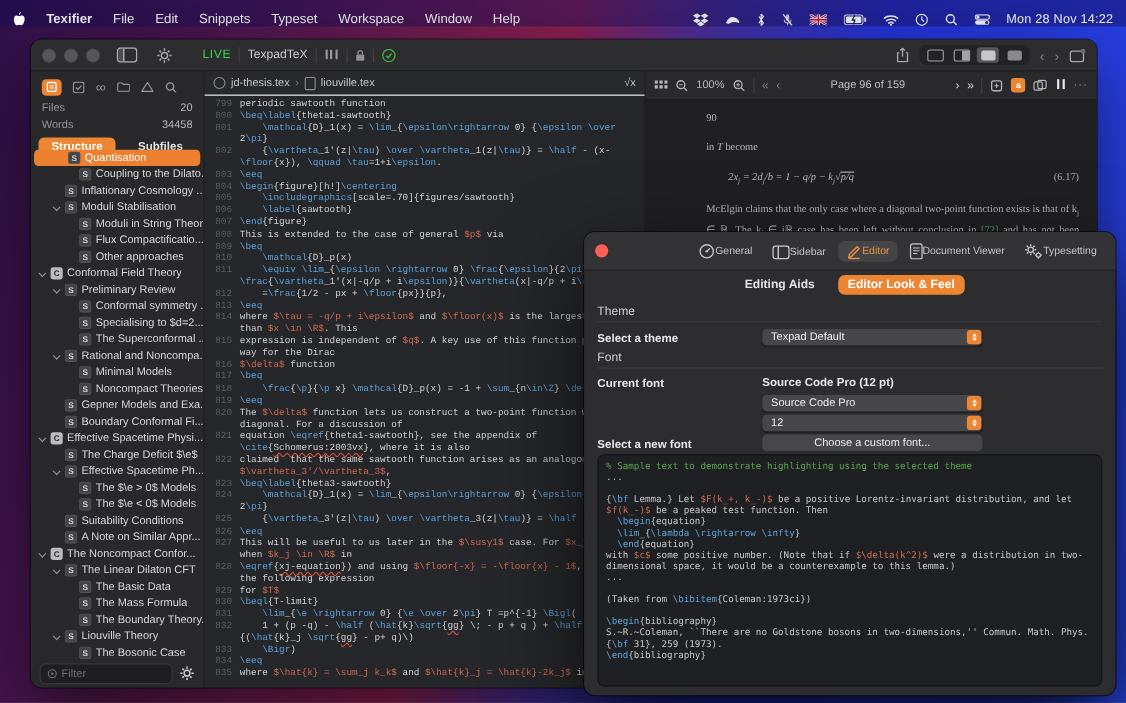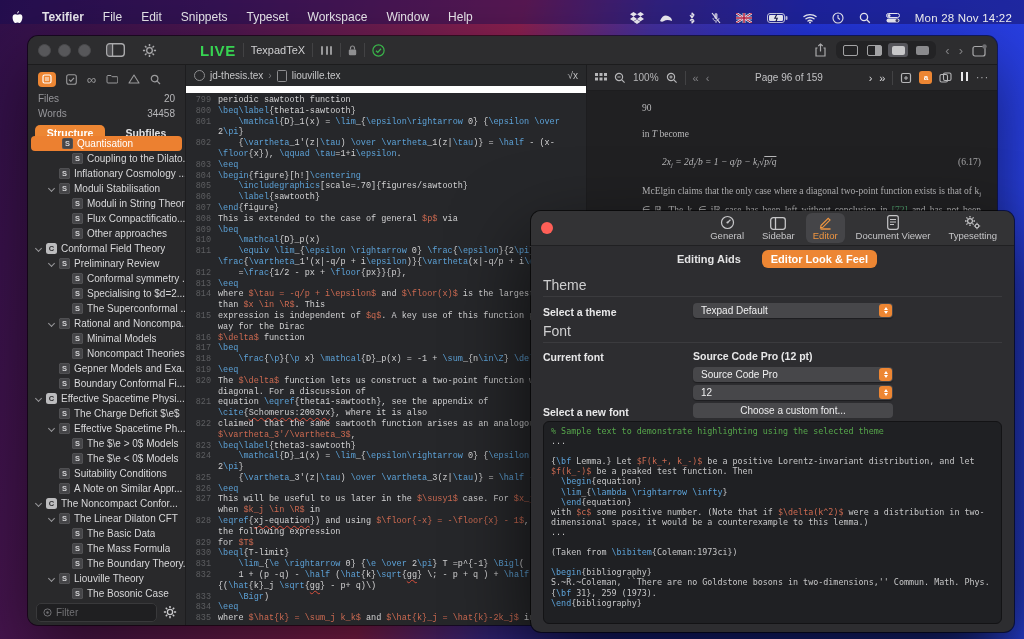--- a/index.html
+++ b/index.html
@@ -16,21 +16,21 @@
   .mstat{display:inline-flex;align-items:center;opacity:.92}
   .clock{font-size:11.5px;letter-spacing:.2px}
   
   .window{position:absolute;left:28px;top:36px;width:969px;height:589px;border-radius:10px;
           background:#28282a;box-shadow:0 28px 70px rgba(0,0,0,.55),0 0 0 1px rgba(0,0,0,.55);
           overflow:hidden;z-index:5}
   .titlebar{height:28px;background:#2d2d2f;border-bottom:1px solid #1c1c1d;display:flex;align-items:center;
             padding:0 10px;gap:7px;color:#bcbcbe}
   .tl{width:11px;height:11px;border-radius:50%;background:#57575a;border:1px solid #4a4a4d}
   .tbico{display:inline-flex;align-items:center;justify-content:center;color:#a9a9ab}
-  .live{color:#37d352;font-size:15px;font-weight:bold;letter-spacing:.6px;margin-left:36px}
+  .live{color:#37d352;font-size:11px;font-weight:normal;letter-spacing:.6px;margin-left:20px}
   .tsep{width:1px;height:14px;background:#424244}
   .engine{font-size:11px;color:#cfcfd1}
   .bars i{display:inline-block;width:2px;height:9px;background:#98989a;margin:0 1.2px;border-radius:1px}
   .tb-right{margin-left:auto;display:flex;align-items:center;gap:9px}
   .viewgrp{display:flex;align-items:center;gap:4px;background:#232325;border-radius:6px;padding:2px 4px}
   .vbtn{width:20px;height:14px;border-radius:3px;display:flex;align-items:center;justify-content:center}
   .vbtn span{display:block}
   .vbtn.active{background:#55555briefly}
   .vbtn.active{background:#55555b}
   .chev-nav{color:#808083;font-size:13px;line-height:1}
@@ -59,21 +59,21 @@
   .badge{width:11px;height:11px;flex:none;border-radius:2.5px;font-size:7.5px;font-weight:bold;
          display:inline-flex;align-items:center;justify-content:center}
   .badge-S{background:#454548;color:#d2d2d4;box-shadow:0 0 0 .5px #5c5c5e inset}
   .badge-C{background:#bcbcbe;color:#2b2b2d}
   .tlabel{overflow:hidden}
   .filterbar{height:26px;flex:none;display:flex;align-items:center;gap:6px;padding:0 8px}
   .filter-input{flex:1;height:17px;background:#1f1f21;border:1px solid #39393b;border-radius:5px;
      display:flex;align-items:center;gap:4px;padding:0 6px;font-size:10px;color:#717174}
   
   .crumbbar{height:21px;flex:none;display:flex;align-items:center;gap:5px;padding:0 8px;
-            border-bottom:7px solid #ffffff;font-size:10px;color:#c6c6c8;background:#28292b}
+            border-bottom:1px solid #ffffff;font-size:10px;color:#c6c6c8;background:#28292b}
   .crumb-dot{width:9px;height:9px;border-radius:50%;border:1.5px solid #8e8e90;flex:none}
   .crumb-sep{color:#77787a}
   .fico{width:8px;height:10px;border:1px solid #8e8e90;border-radius:1.5px;flex:none}
   .sqrtx{margin-left:auto;color:#bebec0;font-size:10px}
   .code{flex:1;overflow:hidden;padding-top:2px;font-family:Liberation Mono, monospace}
   .crow{display:flex}
   .lnum{width:25px;flex:none;text-align:right;padding-right:7px;color:#5d5e61;font-size:8.5px;line-height:10.8px}
   .ctext{flex:1;min-width:0;white-space:pre-wrap;overflow-wrap:anywhere;font-size:8.5px;line-height:10.8px;
          color:#d2d2d3;padding-right:8px}
   .tok-cmd{color:#5ca1d6}
@@ -99,30 +99,30 @@
   .it{font-style:italic}
   .over{text-decoration:overline}
   .cite{color:#4f9e6c}
   
   .dialog{position:absolute;left:531px;top:211px;width:483px;height:421px;background:#2d2d30;border-radius:10px;
           box-shadow:0 30px 80px rgba(0,0,0,.7),0 0 0 1px rgba(0,0,0,.6);z-index:50;display:flex;flex-direction:column;overflow:hidden}
   .dlg-title{height:34px;flex:none;background:#333335;border-bottom:1px solid #202022;display:flex;
              align-items:center;padding:0 10px;position:relative}
   .reddot{width:12px;height:12px;border-radius:50%;background:#ff5f57;flex:none}
   .dtabs{margin-left:auto;display:flex;align-items:flex-end;gap:4px}
-  .dtab{display:flex;flex-direction:column;align-items:center;gap:0;padding:2px 7px;border-radius:6px;
+  .dtab{display:flex;align-items:center;gap:0;padding:2px 7px;border-radius:6px;
         font-size:9.5px;color:#c6c6c8}
   .dtab svg,.dtab .pencil{color:#c6c6c8}
   .dtab.active{background:#454548;color:#ef9540}
   .dtab.active svg,.dtab.active .pencil{color:#ef9540}
   .segrow{height:26px;flex:none;display:flex;align-items:center;justify-content:center;gap:12px;font-size:11px;font-weight:bold}
   .seg{color:#e3e3e4;padding:3px 9px}
   .seg.active{background:#ed8633;color:#fff;border-radius:6px}
   .dlg-body{flex:1;display:flex;flex-direction:column;padding:2px 12px 8px;min-height:0}
-  .sec-hdr{font-size:14px;color:#cfcfd0;padding:3px 0 3px;border-bottom:1px solid #3b3b3e;margin-bottom:4px}
+  .sec-hdr{font-size:11px;color:#cfcfd0;padding:3px 0 3px;border-bottom:1px solid #3b3b3e;margin-bottom:4px}
   .drow{display:flex;align-items:center;margin:2px 0}
   .drow.top{align-items:flex-end}
   .dlabel{width:150px;flex:none;font-size:10.5px;font-weight:bold;color:#e8e8e9;padding-top:2px}
   .ctrlcol{width:200px;display:flex;flex-direction:column;gap:3px}
   .dd{height:15px;background:#47474a;border-radius:4px;display:flex;align-items:center;
       padding:0 1px 0 8px;font-size:10px;color:#f0f0f1;justify-content:space-between;box-shadow:0 1px 1px rgba(0,0,0,.35)}
   .stepper{width:13px;height:13px;background:#ed8633;border-radius:3px;display:flex;flex-direction:column;
            align-items:center;justify-content:center;gap:1px;flex:none}
   .stepper i{width:0;height:0;border-left:2.5px solid transparent;border-right:2.5px solid transparent}
   .stepper .up{border-bottom:3px solid #fff}

